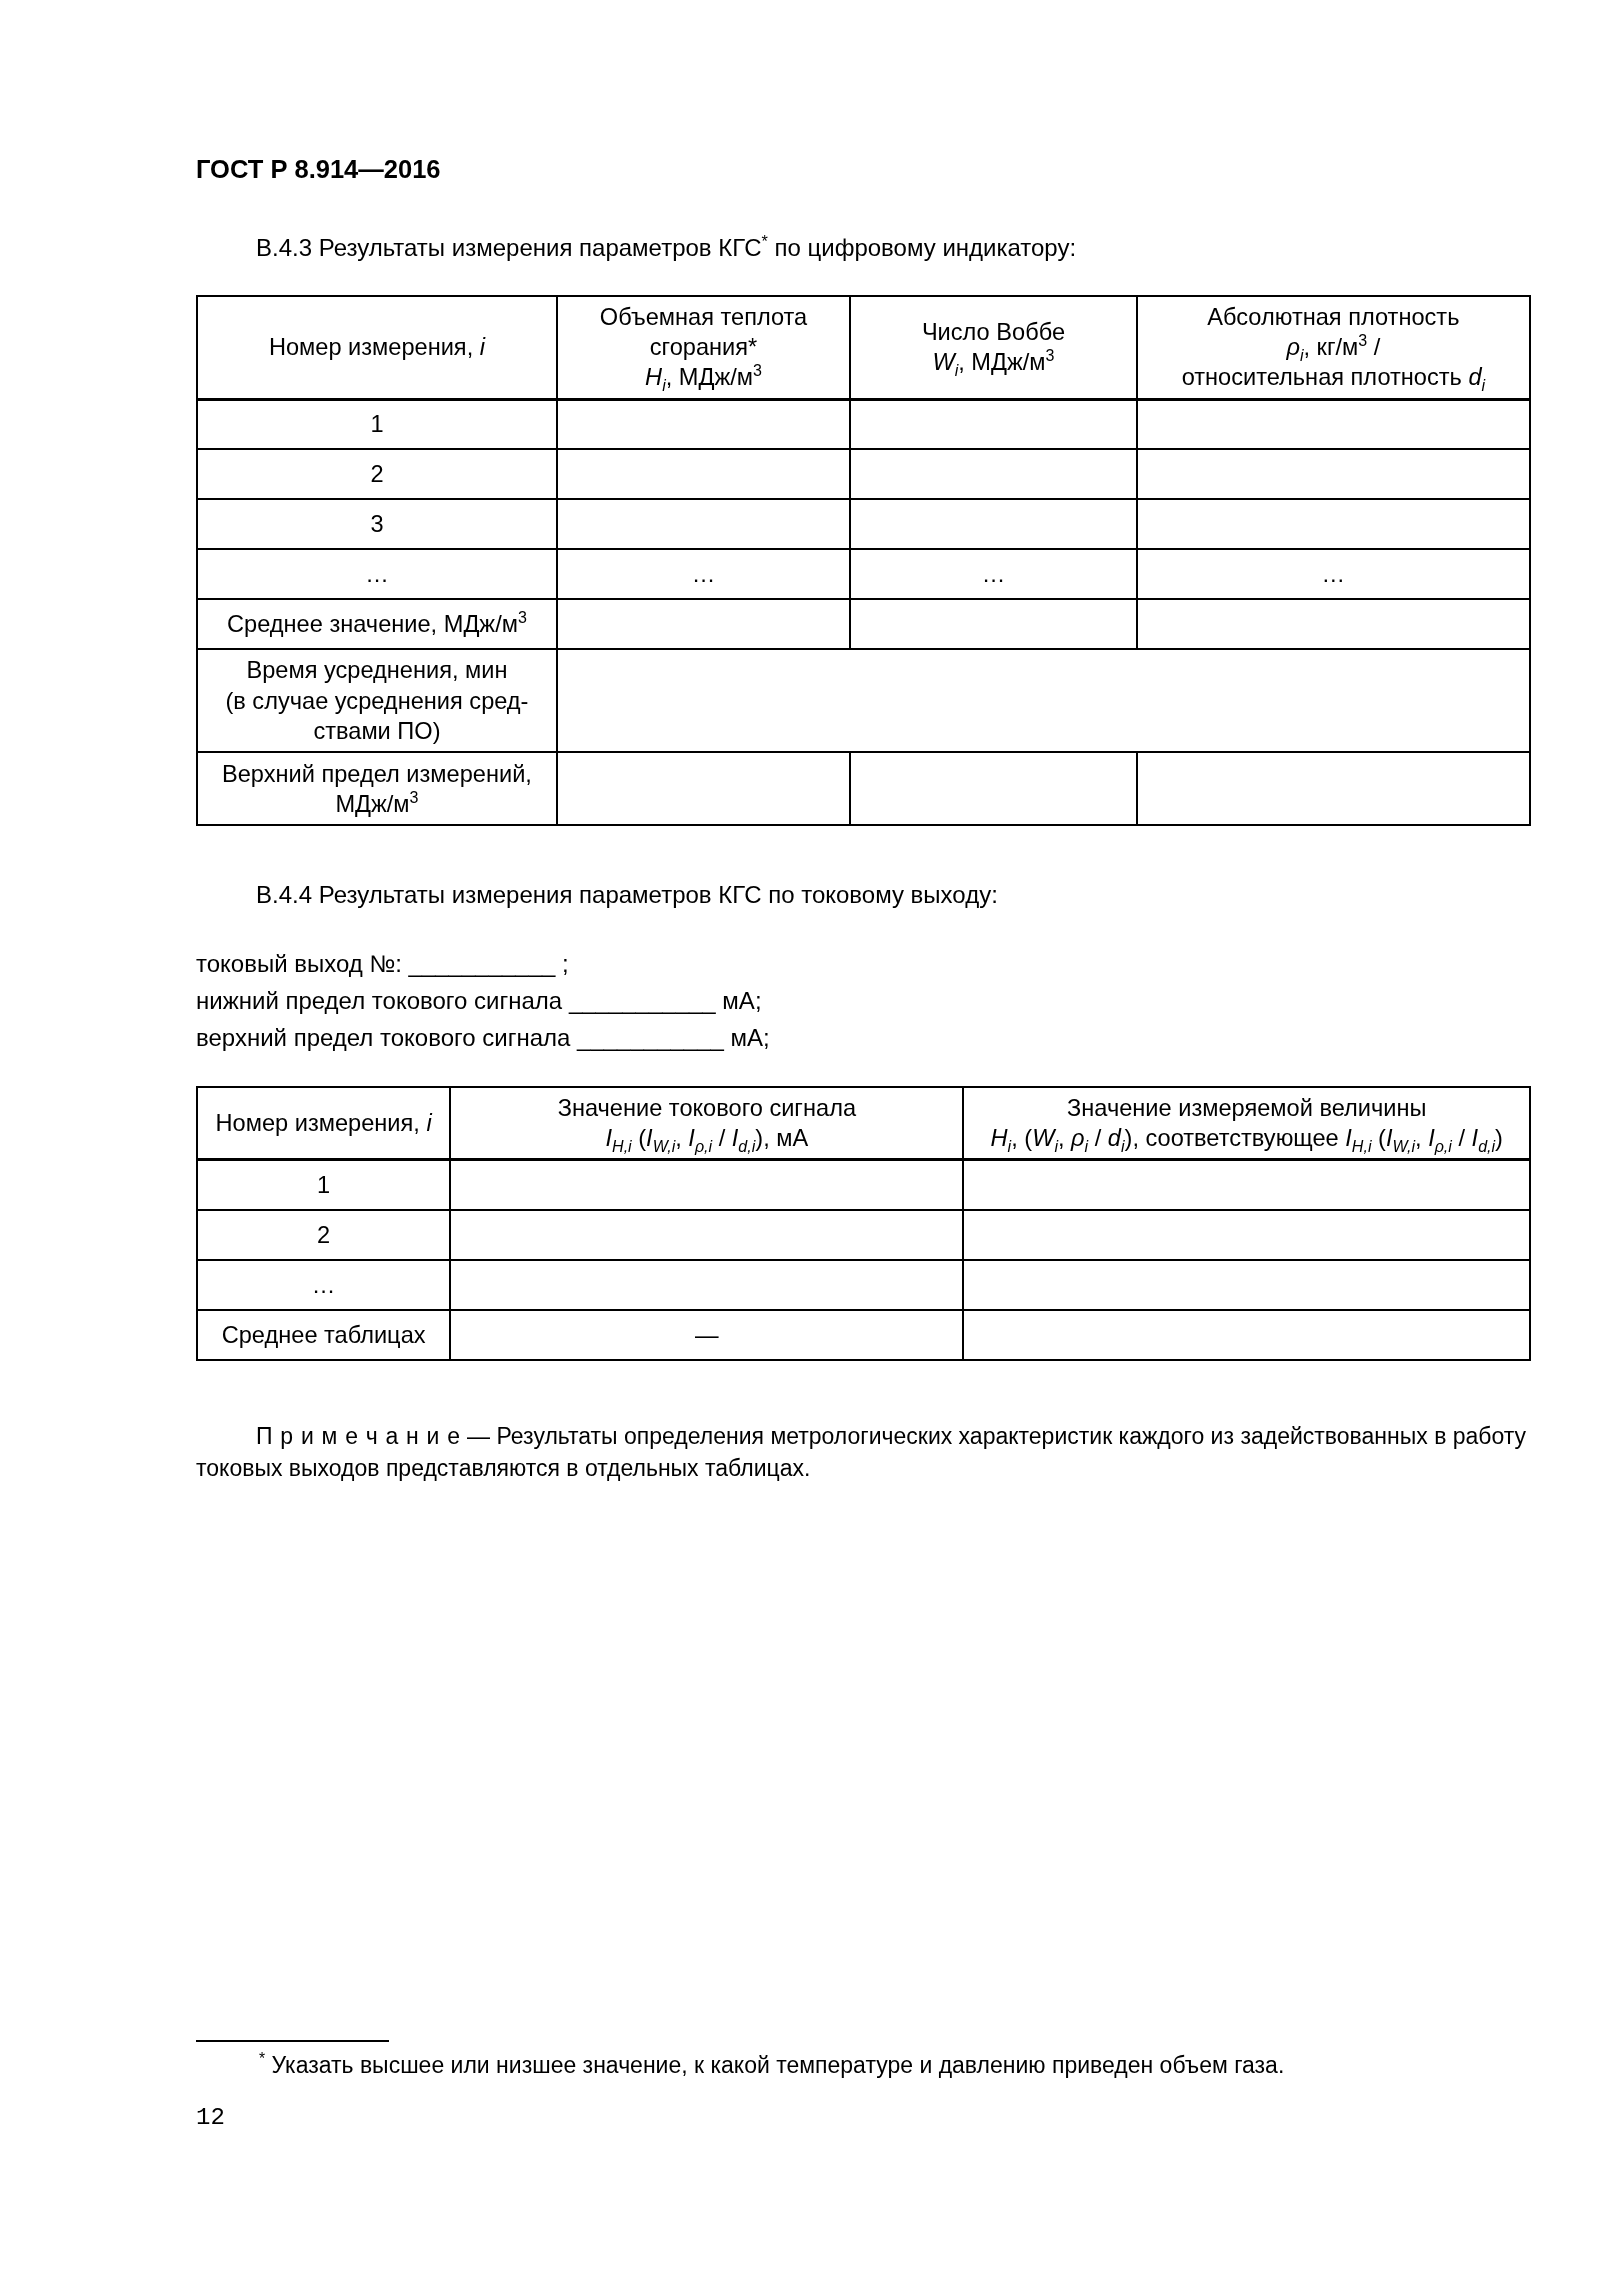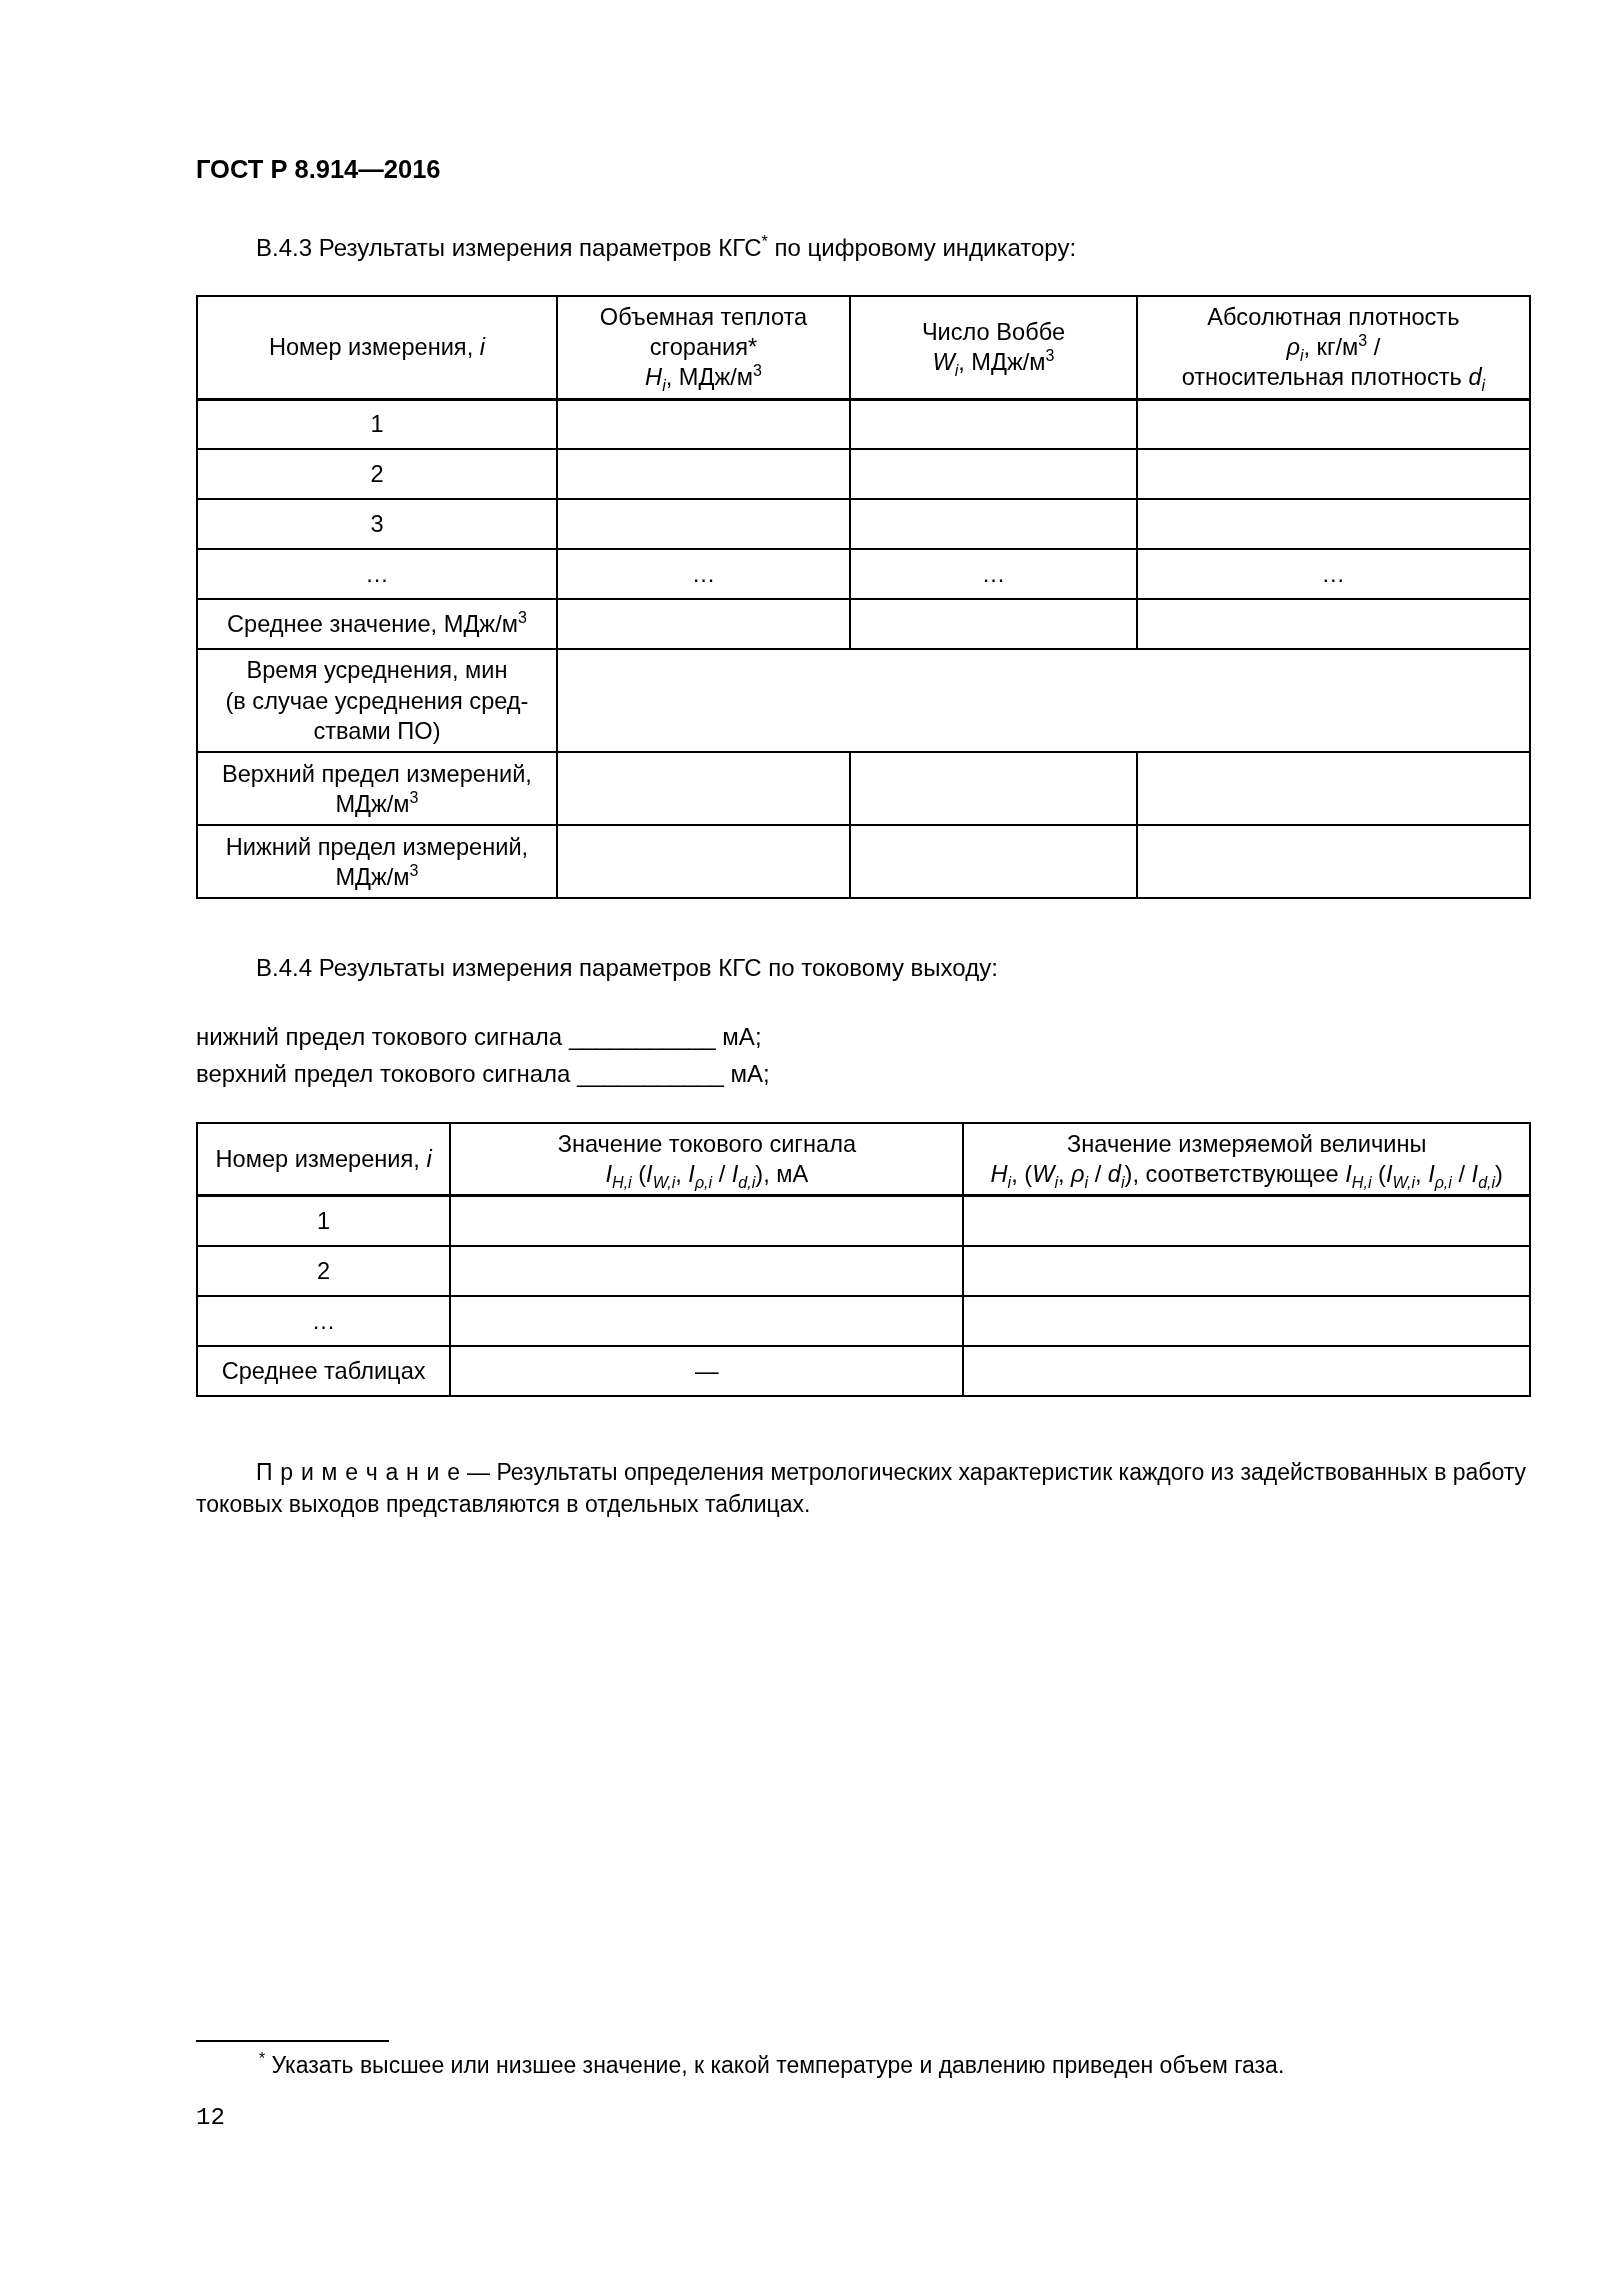--- a/index.html
+++ b/index.html
@@ -148,32 +148,27 @@
       <tr class="h-tall">
         <td>Время усреднения, мин<br>(в случае усреднения сред-<br>ствами ПО)</td>
         <td colspan="3"></td>
       </tr>
       <tr class="h-two">
         <td>Верхний предел измерений,<br>МДж/м<sup>3</sup></td>
         <td></td>
         <td></td>
         <td></td>
       </tr>
-      <tr class="h-two">
-        <td>Нижний предел измерений,<br>МДж/м<sup>3</sup></td>
-        <td></td>
-        <td></td>
-        <td></td>
-      </tr>
     </tbody>
   </table>
 
   <p class="section-title b44">В.4.4 Результаты измерения параметров КГС по токовому выходу:</p>
 
   <div class="io-lines">
+    <p>токовый выход №: ___________ ;</p>
     <p>нижний предел токового сигнала ___________ мА;</p>
     <p>верхний предел токового сигнала ___________ мА;</p>
   </div>
 
   <table>
     <colgroup>
       <col style="width:19%">
       <col style="width:38.5%">
       <col style="width:42.5%">
     </colgroup>

